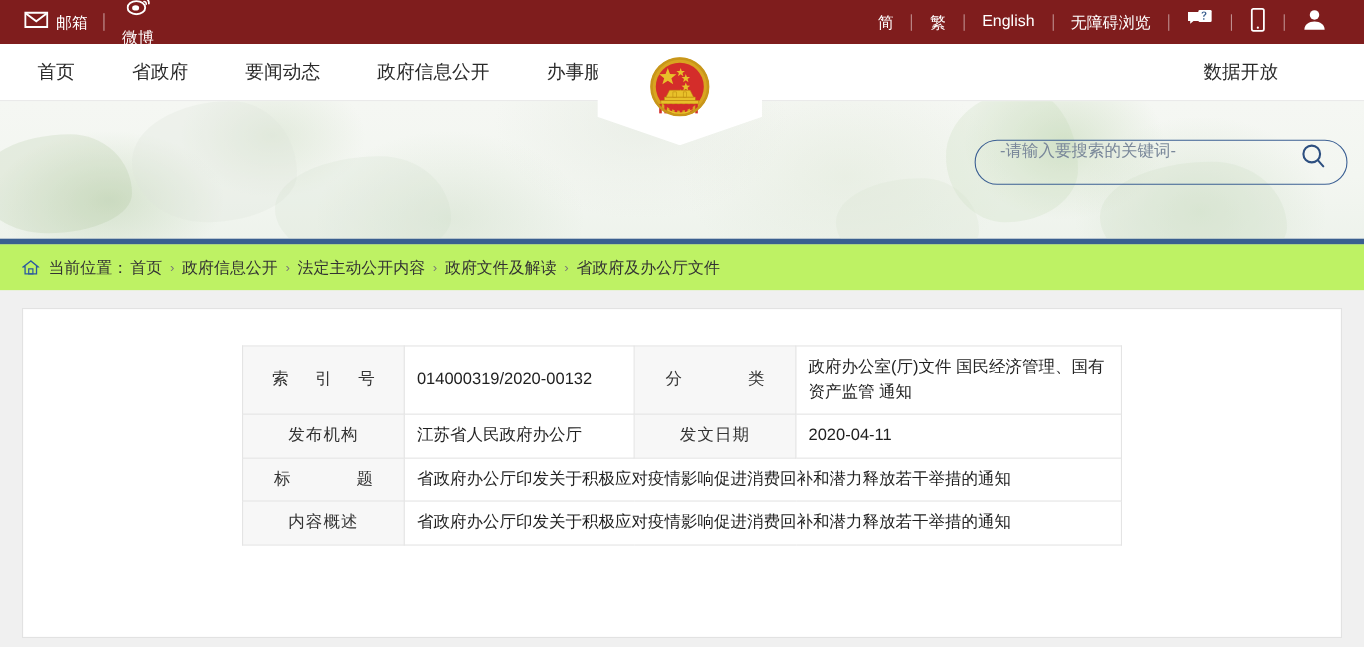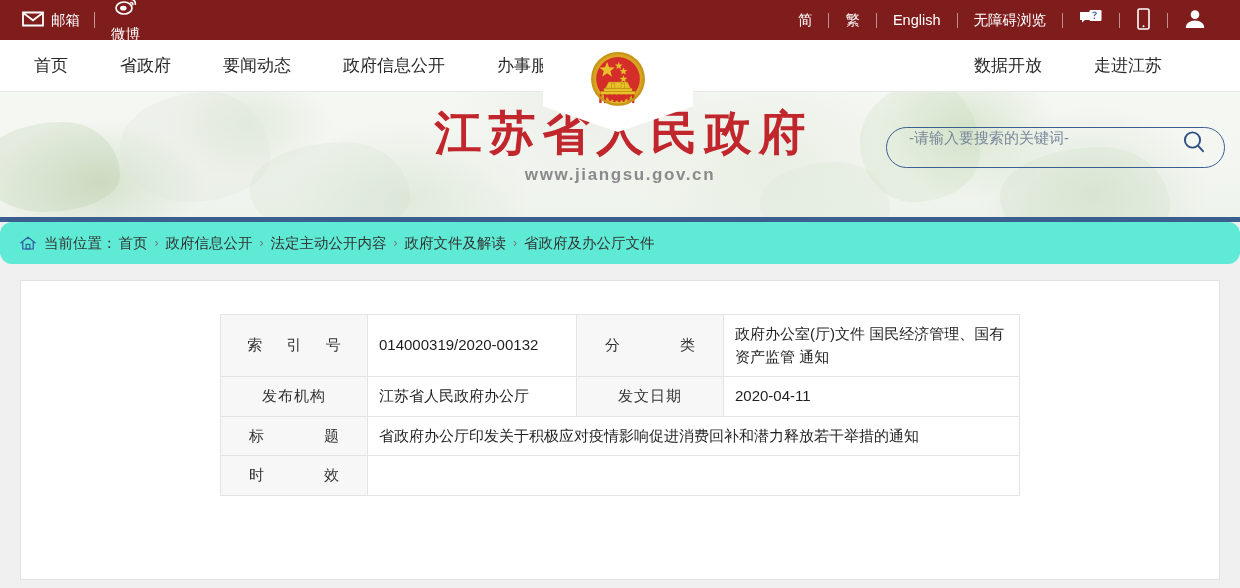--- a/index.html
+++ b/index.html
@@ -188,29 +188,28 @@
     background: transparent;
     border: 0;
     cursor: pointer;
     padding: 0 6px;
     display: flex;
     align-items: center;
   }
 
   
   .crumb-bar {
-    background: #5eead4;
+    background: #bef264;
     height: 42px;
     display: flex;
     align-items: center;
     padding-left: 20px;
     font-size: 14.5px;
     color: #333;
     box-sizing: border-box;
-    border-radius: 12px;
   }
   .crumb-home { margin-right: 8px; display: flex; align-items: center; }
   .crumb-label { color: #333; margin-right: 2px; }
   .crumb-link {
     color: #333;
     text-decoration: none;
   }
   .crumb-arrow { color: #777; margin: 0 7px; font-size: 12px; }
 
   
@@ -331,21 +330,20 @@
   <div class="nav-group left">
     <a class="nav-item" href="#">首页</a>
     <a class="nav-item" href="#">省政府</a>
     <a class="nav-item" href="#">要闻动态</a>
     <a class="nav-item" href="#">政府信息公开</a>
     <a class="nav-item" href="#">办事服务</a>
   </div>
 
   <div class="nav-group right">
     <a class="nav-item" href="#">数据开放</a>
-    <a class="nav-item" href="#">走进江苏</a>
   </div>
 
   <div class="emblem-wrap">
     <span class="icon-svg">
       <svg width="78" height="78" viewBox="0 0 100 100" aria-hidden="true">
         <circle cx="50" cy="46" r="34" fill="#d9a520"></circle>
         <circle cx="50" cy="46" r="28" fill="#d42d2a"></circle>
         <g fill="#e8c02a">
           <polygon points="36,24 38.6,31.2 46,31.4 40.2,36 42.3,43.2 36,38.9 29.7,43.2 31.8,36 26,31.4 33.4,31.2"></polygon>
           <polygon points="51,24 52.3,27.6 56,27.7 53.1,30 54.1,33.6 51,31.5 47.9,33.6 48.9,30 46,27.7 49.7,27.6"></polygon>
@@ -378,24 +376,20 @@
 </div>
 
 <div class="banner">
   <div class="banner-leaf" style="left:-20px; top:30px; width:140px; height:90px; background:rgba(150,185,130,.30);"></div>
   <div class="banner-leaf" style="left:120px; top:0px; width:150px; height:110px; background:rgba(222,230,218,.55);"></div>
   <div class="banner-leaf" style="left:250px; top:50px; width:160px; height:95px; background:rgba(205,221,196,.35);"></div>
   <div class="banner-leaf" style="left:860px; top:-10px; width:120px; height:120px; background:rgba(185,210,165,.33);"></div>
   <div class="banner-leaf" style="left:1000px; top:55px; width:170px; height:100px; background:rgba(200,218,190,.40);"></div>
   <div class="banner-leaf" style="left:760px; top:70px; width:130px; height:80px; background:rgba(215,228,205,.45);"></div>
 
-  <div class="title-block">
-    <div class="site-title">江苏省人民政府</div>
-    <div class="site-url">www.jiangsu.gov.cn</div>
-  </div>
 
   <div class="search-box">
     <input class="search-input" type="text" placeholder="-请输入要搜索的关键词-" style="">
     <button class="search-btn">
       <span class="icon-svg">
         <svg width="28" height="28" viewBox="0 0 28 28" aria-hidden="true">
           <circle cx="12.5" cy="12" r="7.6" fill="none" stroke="#2d4f80" stroke-width="1.9"></circle>
           <line x1="18.2" y1="17.8" x2="23" y2="23.2" stroke="#2d4f80" stroke-width="1.9" stroke-linecap="round"></line>
         </svg>
       </span>
@@ -436,19 +430,19 @@
           <td class="lbl lbl-plain">发布机构</td>
           <td class="val">江苏省人民政府办公厅</td>
           <td class="lbl lbl-plain">发文日期</td>
           <td class="val">2020-04-11</td>
         </tr>
         <tr>
           <td class="lbl lbl-sp3">标　　题</td>
           <td class="val" colspan="3">省政府办公厅印发关于积极应对疫情影响促进消费回补和潜力释放若干举措的通知</td>
         </tr>
         <tr>
-          <td class="lbl lbl-sp3">时　　效</td>
-          <td class="val" colspan="3"></td>
+          <td class="lbl lbl-plain">内容概述</td>
+          <td class="val" colspan="3">省政府办公厅印发关于积极应对疫情影响促进消费回补和潜力释放若干举措的通知</td>
         </tr>
       </tbody>
     </table>
   </div>
 </div>
 
 </body></html>

